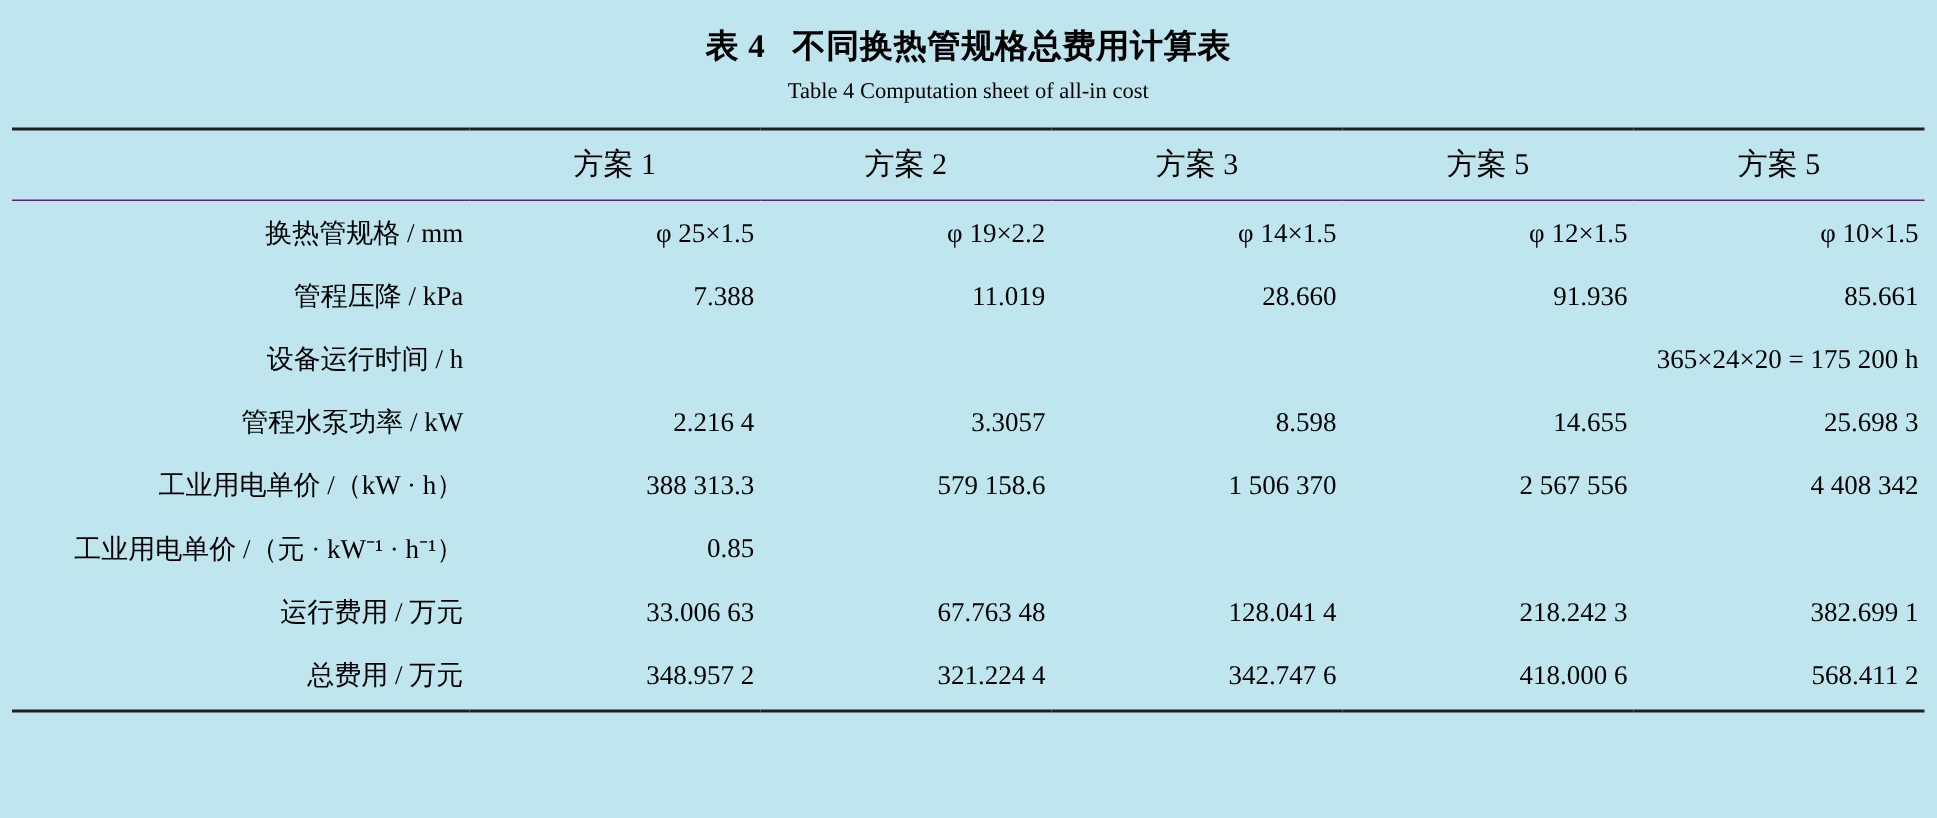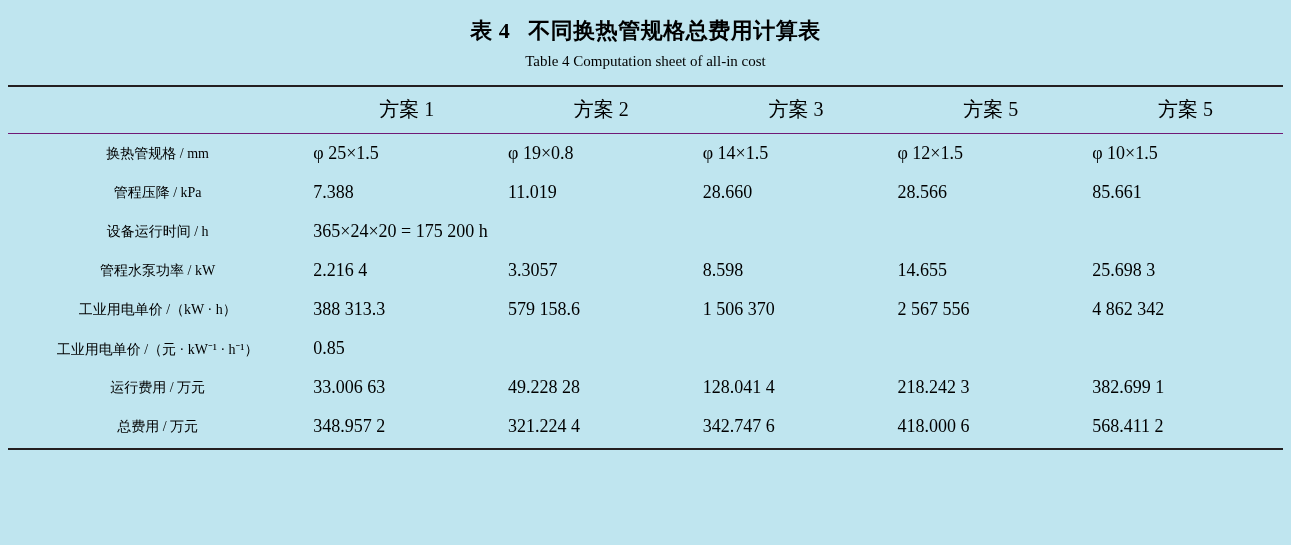--- a/index.html
+++ b/index.html
@@ -52,28 +52,28 @@
     padding: 9px 4px 10px 4px;
     border-top: 2px solid #231f20;
     border-bottom: 1px solid #701a75;
     font-size: 20px;
   }
   table.cost-table thead th.col-label {
     text-align: left;
   }
   table.cost-table tbody td {
     padding: 9px 4px;
-    text-align: left;
+    text-align: right;
     font-size: 18px;
     white-space: nowrap;
   }
   table.cost-table tbody td.rowlabel {
-    text-align: center;
+    text-align: right;
     padding-left: 2px;
-    font-size: 14px;
+    font-size: 18px;
   }
   table.cost-table tbody tr:last-child td {
     border-bottom: 2px solid #231f20;
     padding-bottom: 11px;
   }
   .col-label { width: 300px; }
   .col-data { width: 195px; }
   .merged { text-align: center; font-family: Liberation Serif, serif; }
 </style>
 </head>
@@ -97,32 +97,32 @@
         <th class="col-data">方案 3</th>
         <th class="col-data">方案 5</th>
         <th class="col-data">方案 5</th>
       </tr>
     </thead>
     <tbody>
 
       <tr>
         <td class="rowlabel">换热管规格 / mm</td>
         <td>φ 25×1.5</td>
-        <td>φ 19×0.8</td>
+        <td>φ 19×2.2</td>
         <td>φ 14×1.5</td>
         <td>φ 12×1.5</td>
         <td>φ 10×1.5</td>
       </tr>
 
       <tr>
         <td class="rowlabel">管程压降 / kPa</td>
         <td>7.388</td>
         <td>11.019</td>
         <td>28.660</td>
-        <td>28.566</td>
+        <td>91.936</td>
         <td>85.661</td>
       </tr>
 
 
       <tr>
         <td class="rowlabel">设备运行时间 / h</td>
         <td class="merged" colspan="5">365×24×20 = 175 200 h</td>
       </tr>
 
       <tr>
@@ -133,36 +133,36 @@
         <td>14.655</td>
         <td>25.698 3</td>
       </tr>
 
       <tr>
         <td class="rowlabel">工业用电单价 /（kW · h）</td>
         <td>388 313.3</td>
         <td>579 158.6</td>
         <td>1 506 370</td>
         <td>2 567 556</td>
-        <td>4 862 342</td>
+        <td>4 408 342</td>
       </tr>
 
       <tr>
         <td class="rowlabel">工业用电单价 /（元 · kW⁻¹ · h⁻¹）</td>
         <td>0.85</td>
         <td></td>
         <td></td>
         <td></td>
         <td></td>
       </tr>
 
       <tr>
         <td class="rowlabel">运行费用 / 万元</td>
         <td>33.006 63</td>
-        <td>49.228 28</td>
+        <td>67.763 48</td>
         <td>128.041 4</td>
         <td>218.242 3</td>
         <td>382.699 1</td>
       </tr>
 
       <tr>
         <td class="rowlabel">总费用 / 万元</td>
         <td>348.957 2</td>
         <td>321.224 4</td>
         <td>342.747 6</td>

